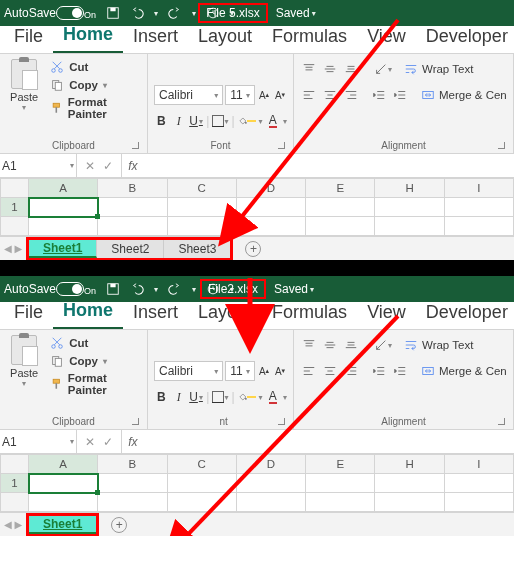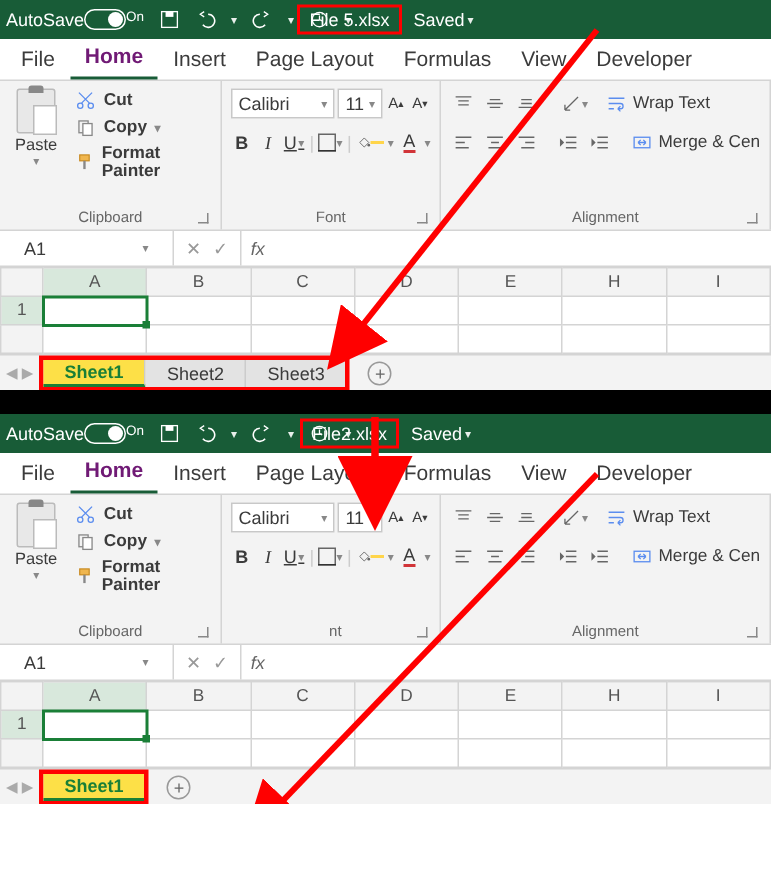--- a/index.html
+++ b/index.html
@@ -2,33 +2,33 @@
 <html><head>
 <meta charset="utf-8">
 <style>
   * { box-sizing: border-box; margin: 0; padding: 0; font-family: "Segoe UI", Arial, sans-serif; }
   body { width: 514px; background: #fff; font-size: 12px; color: #3b3b3b; position: relative; }
 
   .window { position: relative; }
 
   
   .titlebar { background: #185c37; height: 26px; display: flex; align-items: center; color: #fff; font-size: 12px; padding: 0 4px; position: relative; }
-  .autosave { display: flex; align-items: flex-start; gap: 0; z-index: 2; }
+  .autosave { display: flex; align-items: flex-end; gap: 0; z-index: 2; }
   .toggle { width: 28px; height: 14px; border: 1px solid #fff; border-radius: 7px; display: flex; align-items: center; justify-content: flex-end; padding: 1px; }
   .toggle-knob { width: 10px; height: 10px; background: #fff; border-radius: 50%; }
   .qat { display: flex; gap: 10px; margin-left: 10px; align-items: center; z-index: 2; }
   .qat svg { width: 14px; height: 14px; }
   .title-center { position: absolute; left: 0; right: 0; display: flex; justify-content: center; align-items: center; gap: 8px; pointer-events: none; }
   .filename-box { border: 2px solid #ff0000; padding: 1px 6px; pointer-events: auto; }
   .saved { display: flex; align-items: center; gap: 2px; pointer-events: auto; }
 
   
   .menubar { background: #fff; height: 28px; display: flex; align-items: flex-end; padding: 0 4px; border-bottom: 1px solid #d4d4d4; }
-  .menubar .mtab { padding: 6px 10px; font-size: 14px; color: #3b3b3b; }
-  .menubar .mtab.active { color: #701a75; font-weight: 600; border-bottom: 2px solid #185c37; }
+  .menubar .mtab { padding: 6px 10px; font-size: 18px; color: #3b3b3b; }
+  .menubar .mtab.active { color: #0f766e; font-weight: 600; border-bottom: 2px solid #185c37; }
 
   
   .ribbon { background: #f3f3f3; display: flex; height: 100px; border-bottom: 1px solid #d4d4d4; }
   .group { border-right: 1px solid #d4d4d4; display: flex; flex-direction: column; padding: 3px 6px 0 6px; }
   .group-body { flex: 1; display: flex; }
   .group-label { text-align: center; font-size: 10px; color: #666; padding: 2px 0 2px 0; position: relative; }
   .group-label-launcher::after { content: ""; position: absolute; right: 2px; top: 4px; width: 6px; height: 6px; border-right: 1px solid #888; border-bottom: 1px solid #888; }
 
   .clipboard-group { width: 148px; }
   .paste-btn { display: flex; flex-direction: column; align-items: center; width: 40px; padding-top: 2px; }
@@ -45,30 +45,30 @@
   .font-combo { height: 20px; border: 1px solid #c8c8c8; background: #fff; display: flex; align-items: center; padding: 0 4px; font-size: 12px; }
   .font-name { width: 82px; justify-content: space-between; }
   .font-size { width: 34px; justify-content: space-between; }
   .font-step { display: flex; gap: 2px; }
   .mini-btn { width: 14px; height: 20px; display: flex; align-items: center; justify-content: center; font-size: 10px; }
   .font-row2 { display: flex; gap: 3px; align-items: center; }
   .fbtn { width: 18px; height: 20px; display: flex; align-items: center; justify-content: center; font-size: 12px; position: relative; }
   .fbtn.bold { font-weight: 700; }
   .fbtn.italic { font-style: italic; font-family: Georgia, serif; }
   .fbtn.underline { text-decoration: underline; }
-  .font-group .group-body { flex-direction: column; padding-top: 2px; }
+  .font-group .group-body { flex-direction: column; padding-top: 2px; margin-top: 26px; }
 
   .align-group { flex: 1; }
   .align-group .group-body { flex-direction: column; gap: 6px; padding-top: 2px; }
   .align-row { display: flex; gap: 3px; align-items: center; }
   .wrap-item, .merge-item { display: flex; align-items: center; gap: 4px; font-size: 11.5px; white-space: nowrap; justify-content: flex-end; }
 
   
   .formulabar { height: 24px; display: flex; align-items: stretch; border-bottom: 1px solid #d4d4d4; background: #fff; }
-  .namebox { width: 116px; border-right: 1px solid #d4d4d4; display: flex; align-items: center; padding: 0 16px; justify-content: space-between; font-size: 12px; }
+  .namebox { width: 77px; border-right: 1px solid #d4d4d4; display: flex; align-items: center; padding: 0 2px; justify-content: space-between; font-size: 12px; }
   .fx-btns { display: flex; align-items: center; gap: 8px; padding: 0 8px; border-right: 1px solid #d4d4d4; color: #999; }
   .fx-label { padding: 0 6px; display: flex; align-items: center; font-style: italic; font-size: 12px; color: #666; }
   .formula-input { flex: 1; }
 
   
   .gridwrap { position: relative; }
   .grid { border-collapse: collapse; width: 100%; table-layout: fixed; }
   .grid th, .grid td { border: 1px solid #d4d4d4; height: 19px; font-size: 11.5px; font-weight: 400; color: #555; background: #fff; text-align: center; }
   .grid .corner { background: #f3f3f3; width: 28px; }
   .grid th.col { background: #f3f3f3; }
@@ -77,21 +77,21 @@
   .grid th.rowh.active { background: #d8e8dc; }
   .grid td.sel { outline: 2px solid #1a7f37; outline-offset: -1px; position: relative; }
   .grid td.sel::after { content: ""; position: absolute; right: -3px; bottom: -3px; width: 5px; height: 5px; background: #1a7f37; }
 
   
   .sheetbar { height: 24px; background: #f3f3f3; border-top: 1px solid #d4d4d4; display: flex; align-items: center; padding-left: 26px; gap: 0; position: relative; }
   .sheetbar .nav { position: absolute; left: 4px; display: flex; gap: 4px; color: #aaa; font-size: 10px; }
   .sheet-tabs-box { border: 3px solid #ff0000; display: flex; height: 24px; align-items: stretch; }
   .sheet-tab { padding: 0 14px; display: flex; align-items: center; font-size: 12px; border-right: 1px solid #ccc; background: #e3e3e3; }
   .sheet-tab:last-child { border-right: none; }
-  .sheet-tab.active { background: #fde047; color: #1a7f37; font-weight: 600; border-bottom: 2px solid #1a7f37; }
+  .sheet-tab.active { background: #5eead4; color: #1a7f37; font-weight: 600; border-bottom: 2px solid #1a7f37; text-decoration: underline; }
   .add-sheet { margin-left: 12px; width: 16px; height: 16px; border: 1px solid #999; border-radius: 50%; display: flex; align-items: center; justify-content: center; font-size: 12px; color: #666; }
 
   .divider-black { height: 16px; background: #000; position: relative; }
 
   .arrow-overlay { position: absolute; top: 0; left: 0; pointer-events: none; z-index: 100; }
 
   .caret { font-size: 8px; color: #888; }
   .caret-w { font-size: 8px; color: rgba(255,255,255,.9); }
 
   .colorbar-red { border-bottom: 2px solid #d13438; display: inline-block; line-height: 12px; }

